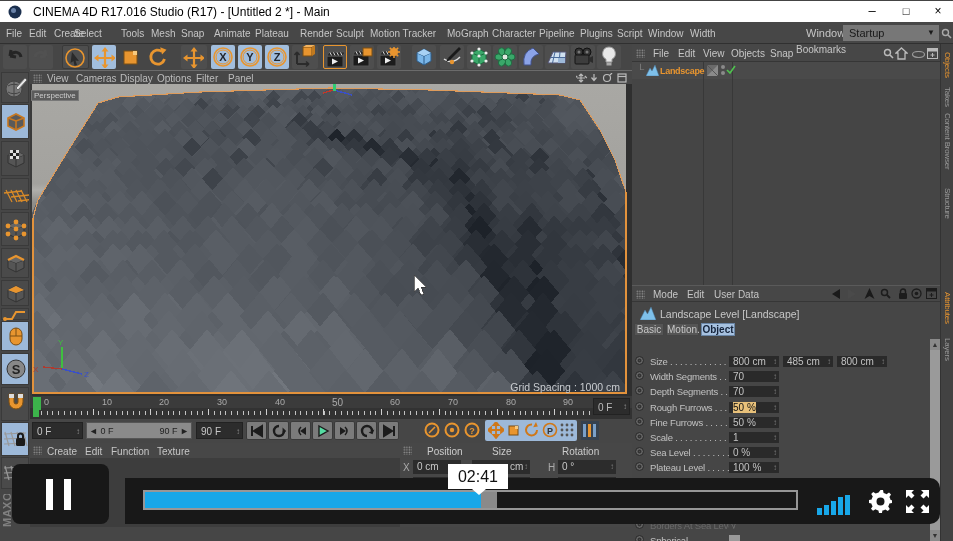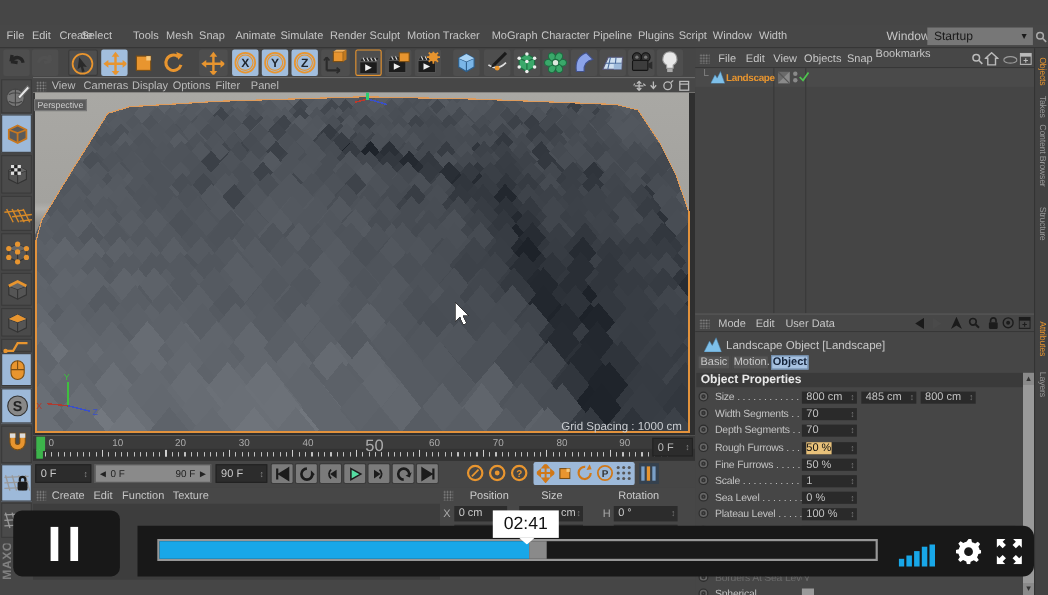--- a/index.html
+++ b/index.html
@@ -35,31 +35,41 @@
 
 #pauseblk{left:12px;top:464px;width:97px;height:60px;background:#181818;border-radius:8px}
 #ctrlstrip{left:125px;top:478px;width:815px;height:46px;background:#181818;border-radius:0 10px 10px 0}
 .inp{position:absolute;background:#282828;color:#c8c8c8;font-size:10px;height:11px;line-height:11px;padding-left:4px}
 .grip{background-image:radial-gradient(#8f8f8f 0.8px, transparent 0.9px);background-size:2.6px 2.6px}
 .radio{position:absolute;width:9px;height:9px;border:1px solid #2c2c2c;border-radius:50%;background:#555;box-shadow:inset 0 0 0 1.5px #666, inset 0 0 0 3px #333}
 </style></head>
 <body>
 <div id="page">
 
+<div class="abs" id="title">
+  <svg class="abs" style="left:8px;top:4px" width="14" height="14">
+        <circle cx="7" cy="7" r="6.5" fill="#1b2f4e"></circle>
+        <circle cx="5.5" cy="5.5" r="2.5" fill="#7e99c0" opacity=".8"></circle>
+      </svg>
+  <span class="txt">CINEMA 4D R17.016 Studio (R17) - [Untitled 2 *] - Main</span>
+  <span class="winbtn" style="right:74px">–</span>
+  <span class="winbtn" style="right:40px;font-size:11px">□</span>
+  <span class="winbtn" style="right:8px;font-size:12px">×</span>
+</div>
 
 <div class="abs menubar" id="mainmenu" style="font-size:10px">
   <span style="left:6px">File</span>
       <span style="left:29px">Edit</span>
       <span style="left:54px">Create</span>
       <span style="left:74px">Select</span>
       <span style="left:121px">Tools</span>
       <span style="left:151px">Mesh</span>
       <span style="left:181px">Snap</span>
       <span style="left:214px">Animate</span>
-      <span style="left:255px">Simulate</span>
+      <span style="left:255px">Plateau</span>
       <span style="left:300px">Render</span>
       <span style="left:336px">Sculpt</span>
       <span style="left:370px">Motion Tracker</span>
       <span style="left:447px">MoGraph</span>
       <span style="left:492px">Character</span>
       <span style="left:539px">Pipeline</span>
       <span style="left:580px">Plugins</span>
       <span style="left:617px">Script</span>
       <span style="left:648px">Window</span>
       <span style="left:690px">Width</span>
@@ -2005,21 +2015,21 @@
 </div>
 
 <div class="abs" id="timeline">
       <div class="abs" style="left:0;top:12px;width:602px;height:11px;background:#323232"></div>
 <div class="abs" style="left:3px;top:1px;width:8px;height:13px;background:#3cb44b"></div>
 <span class="abs" style="left:14px;top:1px;font-size:9px;color:#aaa">0</span>
 <span class="abs" style="left:72px;top:1px;font-size:9px;color:#aaa">10</span>
 <span class="abs" style="left:129px;top:1px;font-size:9px;color:#aaa">20</span>
 <span class="abs" style="left:187px;top:1px;font-size:9px;color:#aaa">30</span>
 <span class="abs" style="left:245px;top:1px;font-size:9px;color:#aaa">40</span>
-<span class="abs" style="left:302px;top:1px;font-size:15px;color:#aaa">50</span>
+<span class="abs" style="left:302px;top:1px;font-size:10px;color:#aaa">50</span>
 <span class="abs" style="left:360px;top:1px;font-size:9px;color:#aaa">60</span>
 <span class="abs" style="left:418px;top:1px;font-size:9px;color:#aaa">70</span>
 <span class="abs" style="left:476px;top:1px;font-size:9px;color:#aaa">80</span>
 <span class="abs" style="left:533px;top:1px;font-size:9px;color:#aaa">90</span>
 <div class="abs" style="left:5px;top:15px;width:572px;height:4px;background:repeating-linear-gradient(90deg,#c2c2c2 0px,#c2c2c2 1px,transparent 1px,transparent 5.77px)"></div>
 <div class="abs" style="left:5px;top:13px;width:572px;height:6px;background:repeating-linear-gradient(90deg,#d0d0d0 0px,#d0d0d0 1px,transparent 1px,transparent 57.7px)"></div>
 <div class="abs" style="left:3px;top:13px;width:6px;height:8px;background:#3cb44b"></div>
 <div class="abs" style="left:563px;top:2px;width:37px;height:17px;background:#2c2c2c;border:1px solid #222">
         <span class="abs" style="left:4px;top:3px;font-size:10px;color:#bbb">0 F</span>
         <span class="abs" style="right:2px;top:3px;color:#888;font-size:8px">↕</span>
@@ -2219,25 +2229,24 @@
       </svg>
 <svg class="abs" style="left:294px;top:244px" width="11" height="11" viewBox="0 0 11 11">
         <rect x="0.5" y="0.5" width="10" height="10" fill="none" stroke="#1c1c1c"></rect>
         <rect x="0.5" y="0.5" width="10" height="3" fill="#1c1c1c"></rect>
         <path d="M5.5 5 v4 M3.5 7 h4" stroke="#1c1c1c"></path>
       </svg>
 <div class="abs" style="left:0;top:258px;width:308px;height:239px;background:#464646"></div>
 <svg class="abs" style="left:8px;top:262px" width="16" height="14" viewBox="0 0 16 14">
         <path d="M0 14 L5 4 L7.5 8 L11 1 L16 14 Z" fill="#7ec0ea" stroke="#4a7aa0" stroke-width=".5"></path>
       </svg>
-<span class="abs" style="left:28px;top:264px;color:#c8c8c8;font-size:10.5px">Landscape Object [Landscape]</span>
+<span class="abs" style="left:28px;top:264px;color:#c8c8c8;font-size:10.5px">Landscape Level [Landscape]</span>
 <div class="abs" style="left:2px;top:279px;width:30px;height:13px;background:#555;border:1px solid #454545;color:#c8c8c8;font-size:10px;text-align:center;line-height:12px">Basic</div>
 <div class="abs" style="left:34px;top:279px;width:33px;height:13px;background:#555;border:1px solid #454545;color:#c8c8c8;font-size:10px;text-align:center;line-height:12px">Motion.</div>
 <div class="abs" style="left:69px;top:279px;width:34px;height:13px;background:#a6c1e0;border:1px solid #6a86a6;color:#14233a;font-size:10px;font-weight:bold;text-align:center;line-height:12px">Object</div>
-<div class="abs" style="left:1px;top:295px;width:297px;height:13px;background:#3a3a3a;color:#e8e8e8;font-size:11px;font-weight:bold;padding-left:4px;line-height:13px">Object Properties</div>
 <div class="radio" style="left:3px;top:312px"></div>
       <span class="abs" style="left:18px;top:312px;width:79px;overflow:hidden;white-space:nowrap;color:#c2c2c2;font-size:9.5px;letter-spacing:-.2px">Size . . . . . . . . . . . . . . .</span>
 <div class="inp" style="left:97px;top:312px;width:50px;background:#2a2a2a;color:#c2c2c2">800 cm<span class="abs" style="right:2px;top:0;color:#777;font-size:8px">↕</span></div>
 <div class="inp" style="left:151px;top:312px;width:50px;background:#2a2a2a;color:#c2c2c2">485 cm<span class="abs" style="right:2px;top:0;color:#777;font-size:8px">↕</span></div>
 <div class="inp" style="left:205px;top:312px;width:50px;background:#2a2a2a;color:#c2c2c2">800 cm<span class="abs" style="right:2px;top:0;color:#777;font-size:8px">↕</span></div>
 <div class="radio" style="left:3px;top:327px"></div>
       <span class="abs" style="left:18px;top:327px;width:79px;overflow:hidden;white-space:nowrap;color:#c2c2c2;font-size:9.5px;letter-spacing:-.2px">Width Segments . . .</span>
 <div class="inp" style="left:97px;top:327px;width:50px;background:#2a2a2a;color:#c2c2c2">70<span class="abs" style="right:2px;top:0;color:#777;font-size:8px">↕</span></div>
 <div class="radio" style="left:3px;top:342px"></div>
       <span class="abs" style="left:18px;top:342px;width:79px;overflow:hidden;white-space:nowrap;color:#c2c2c2;font-size:9.5px;letter-spacing:-.2px">Depth Segments . . .</span>

